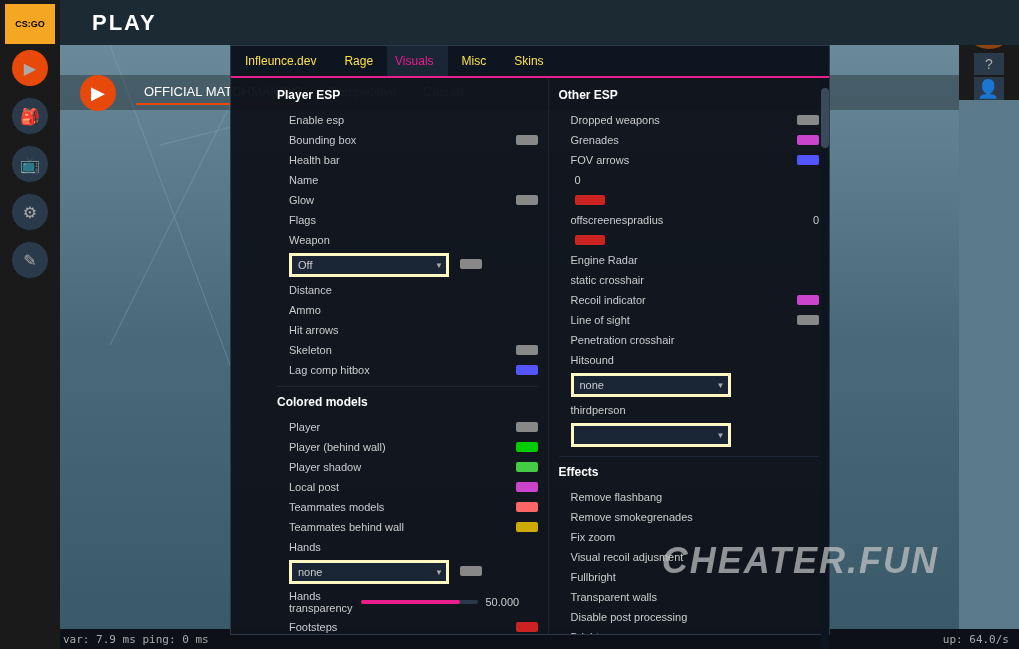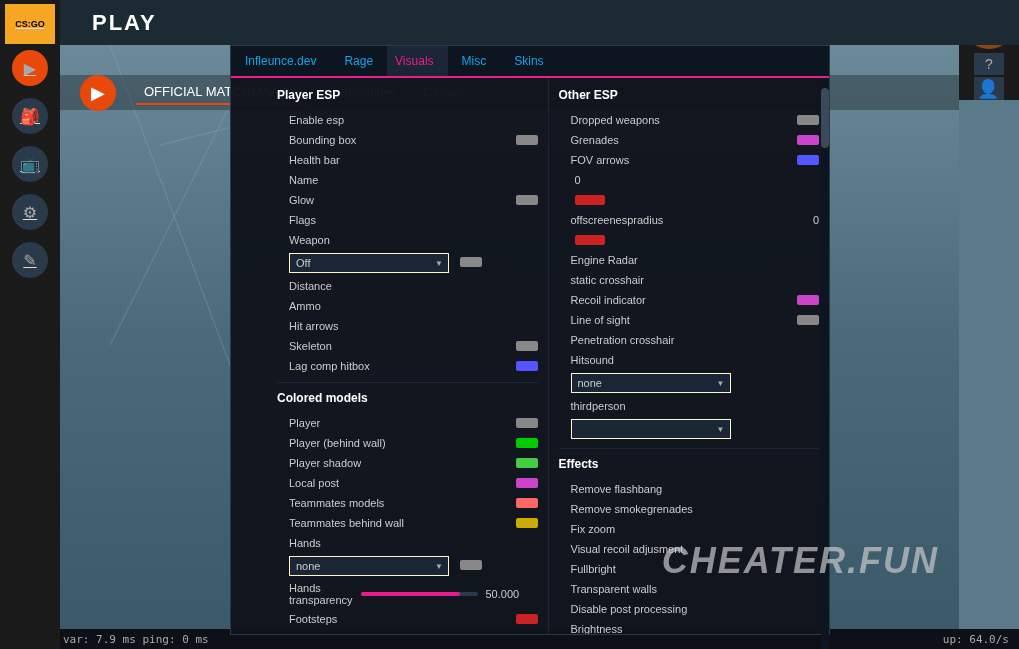--- a/index.html
+++ b/index.html
@@ -18,21 +18,20 @@
     .sidebar {
       position: absolute;
       left: 0; top: 0;
       width: 60px;
       height: 649px;
       background: #1a1a1a;
       display: flex;
       flex-direction: column;
       align-items: center;
       z-index: 10;
-      text-decoration: underline;
     }
     .sidebar-logo {
       width: 50px;
       height: 40px;
       background: #f5a623;
       display: flex;
       align-items: center;
       justify-content: center;
       font-size: 9px;
       font-weight: bold;
@@ -208,21 +207,21 @@
       background: #0d1520;
       height: 32px;
       align-items: center;
       border-bottom: 2px solid #e91e8c;
     }
     .panel-tab {
       padding: 0 14px;
       height: 100%;
       display: flex;
       align-items: center;
-      color: #0ea5e9;
+      color: #fde047;
       font-size: 12px;
       cursor: pointer;
     }
     .panel-tab.active {
       color: #fff;
       background: #1a2535;
       padding-left: 8px;
     }
     .panel-tab.highlight {
       color: #e91e8c;
@@ -293,21 +292,21 @@
       height: 1px;
       background: #1a2535;
       margin: 6px 0;
     }
 
     .dropdown-row {
       padding: 3px 12px;
     }
     .dropdown-select {
       background: #1a2535;
-      border: 1px solid #fef9c3;
+      border: 3px solid #fef9c3;
       color: #ccc;
       font-size: 11px;
       padding: 3px 6px;
       width: 160px;
       appearance: none;
       -webkit-appearance: none;
       cursor: pointer;
     }
     .dropdown-wrapper {
       position: relative;

